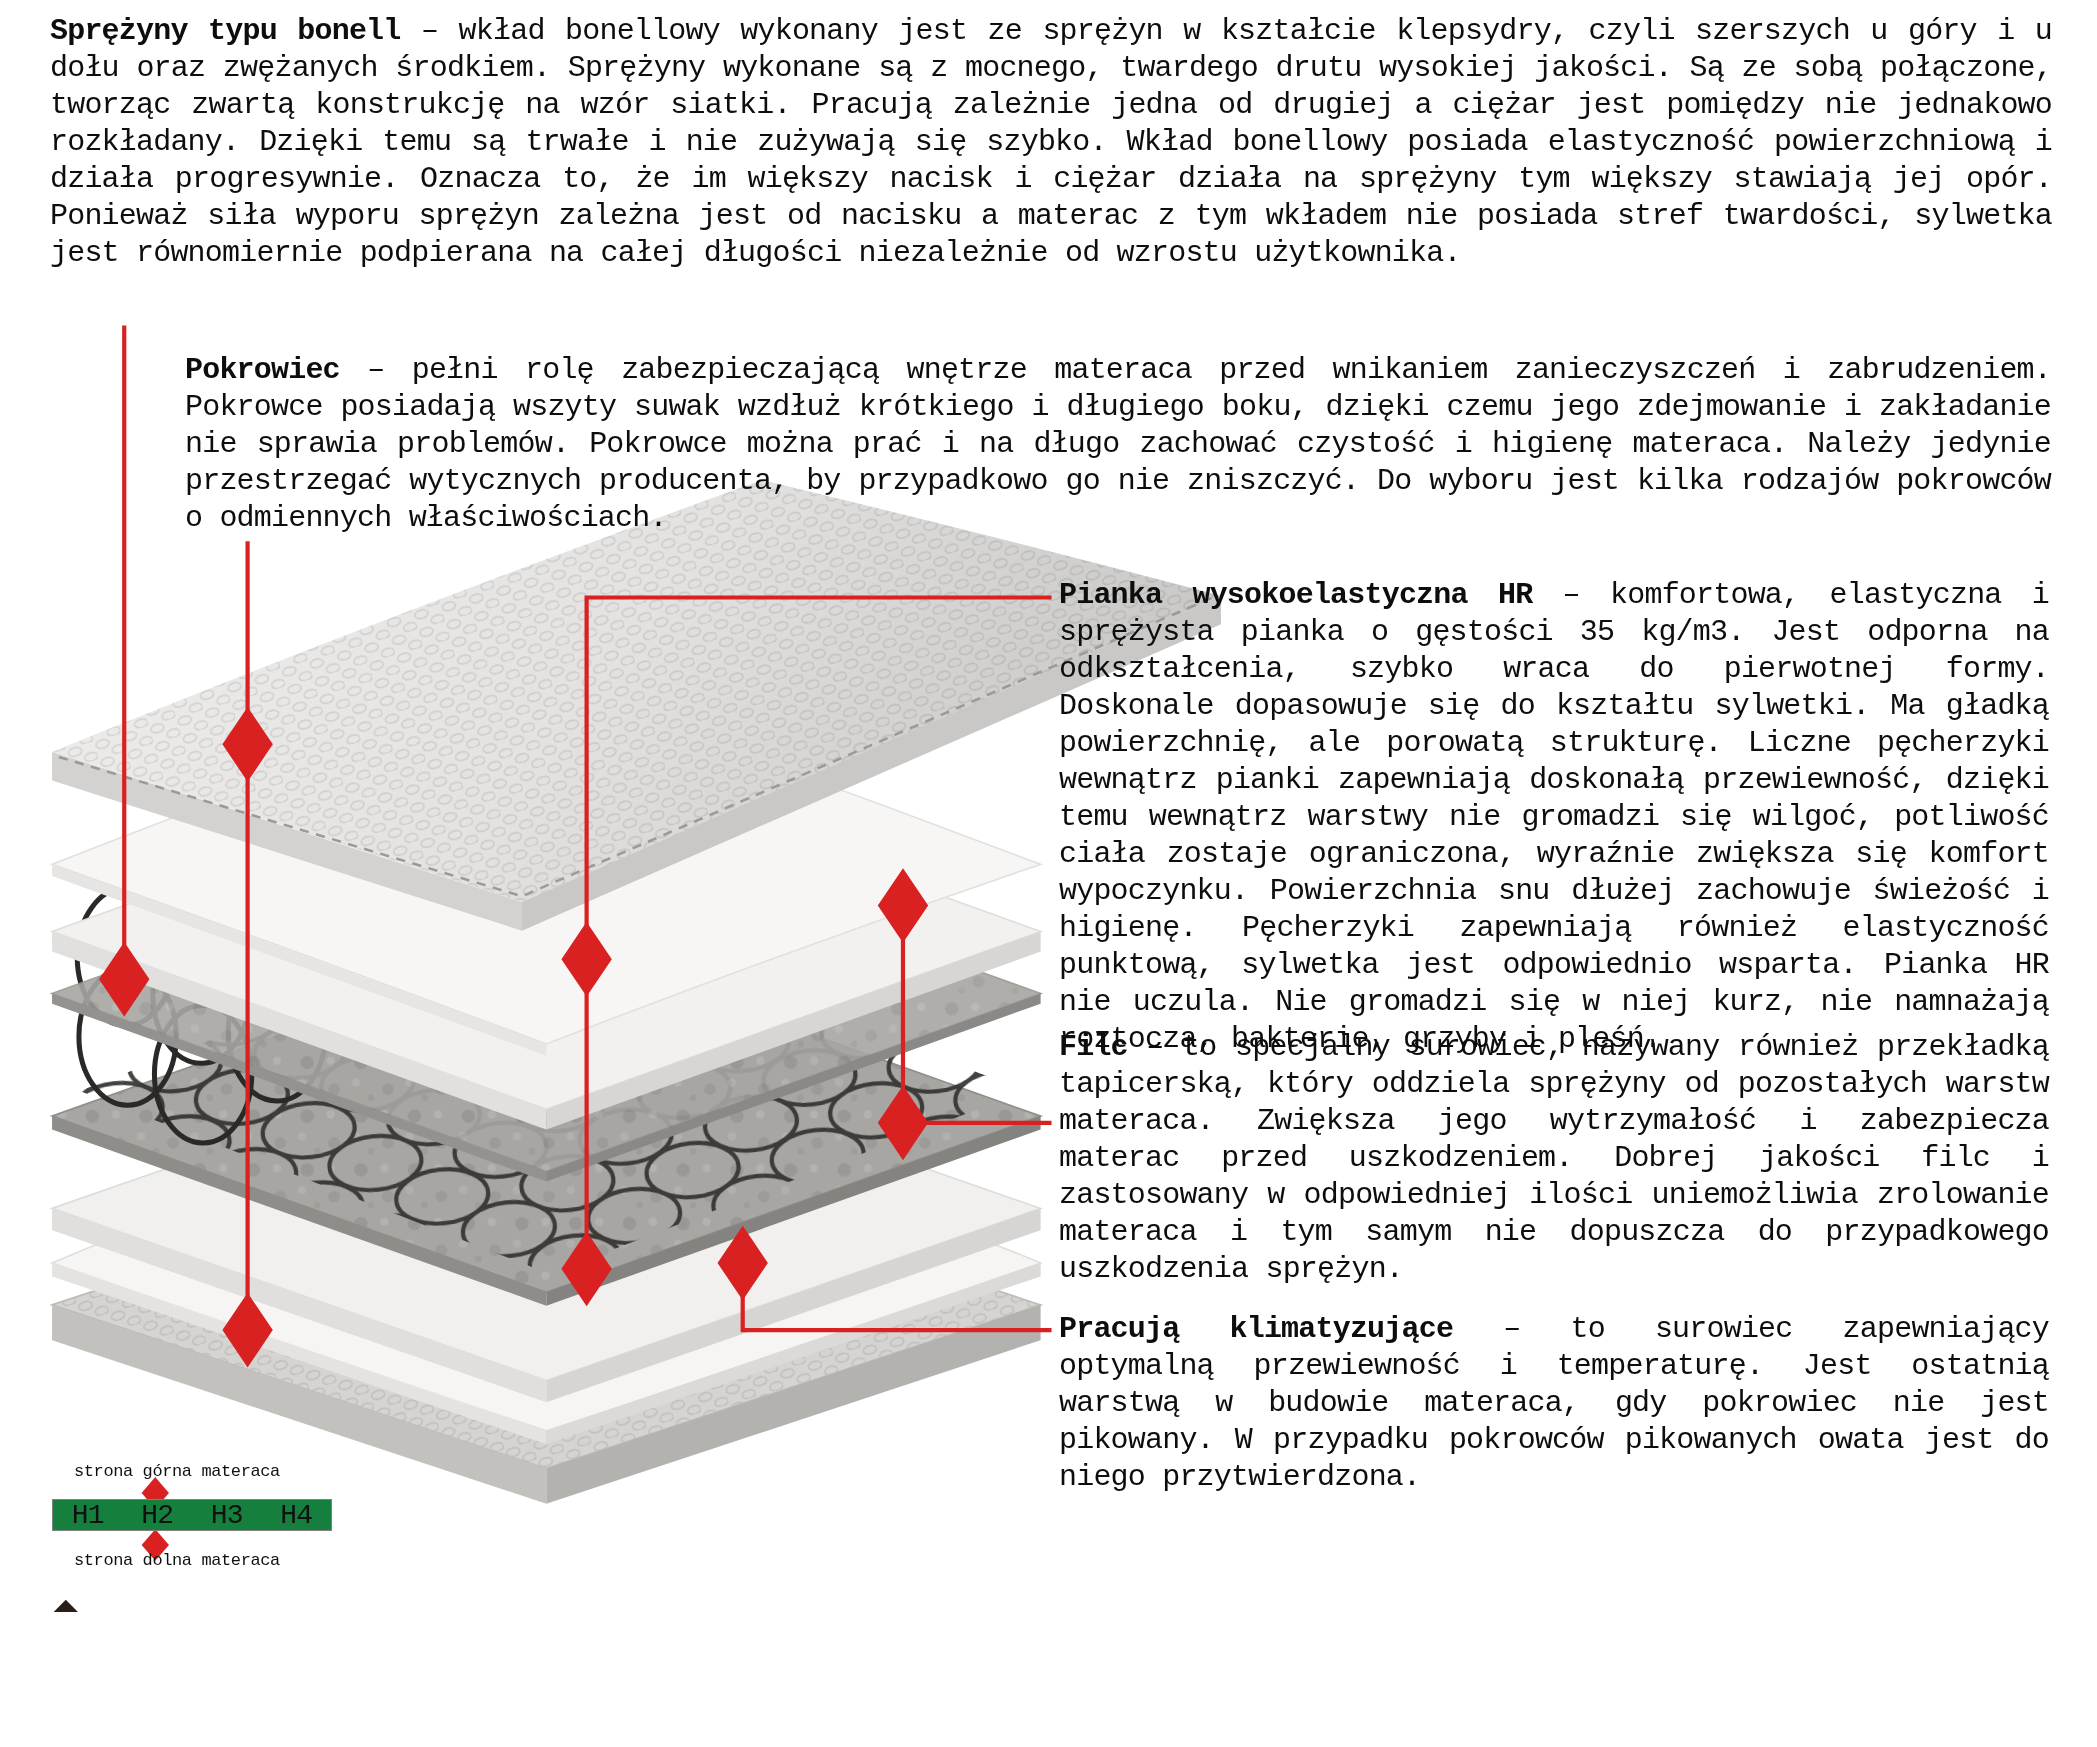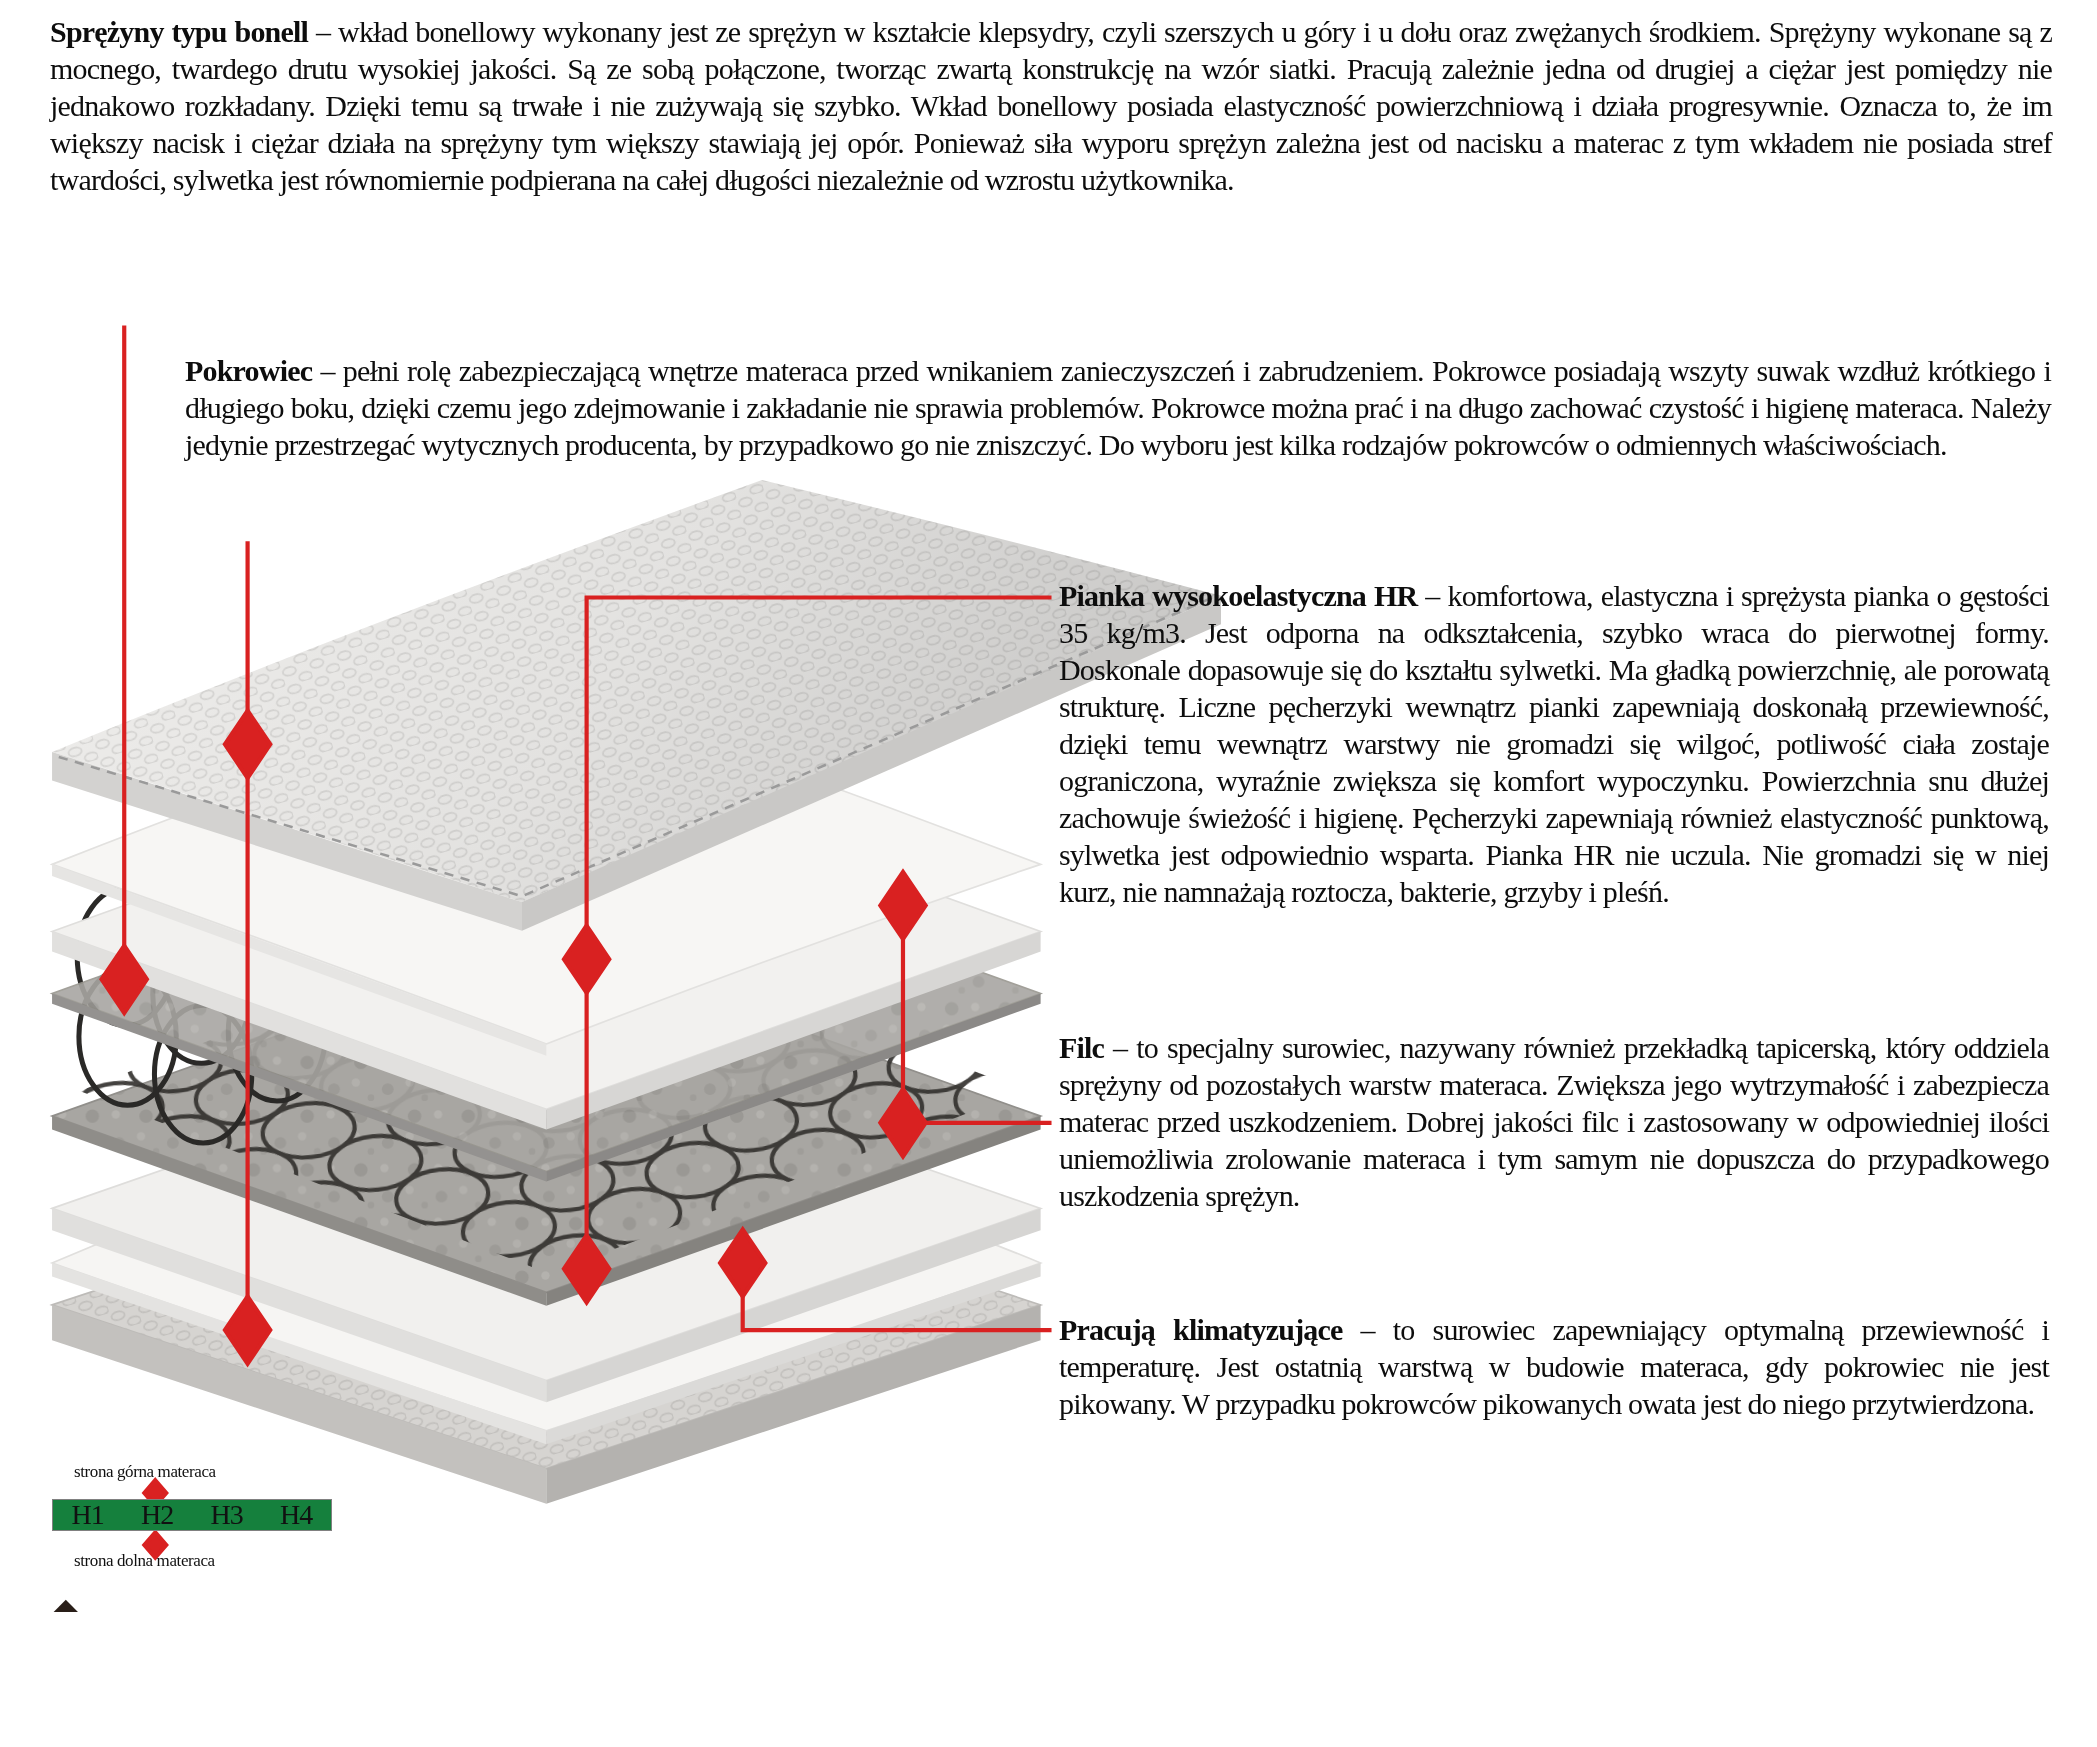--- a/index.html
+++ b/index.html
@@ -1,20 +1,20 @@
 <!DOCTYPE html>
 <html lang="pl" style="font-size:13.4px"><head>
 <meta charset="utf-8">
 <style>
   html,body{margin:0;padding:0;background:#ffffff;}
   .canvas{
     position:relative;
     width:2098px;height:1612px;
     background:#ffffff;
-    font-family:Liberation Serif, serif;
+    font-family:Liberation Mono, monospace;
     color:#000;
     overflow:hidden;
   }
   .block{
     position:absolute;
     font-size:30px;
     line-height:37px;
     letter-spacing:-0.8px;
     text-align:justify;
     color:#0d0d0d;

